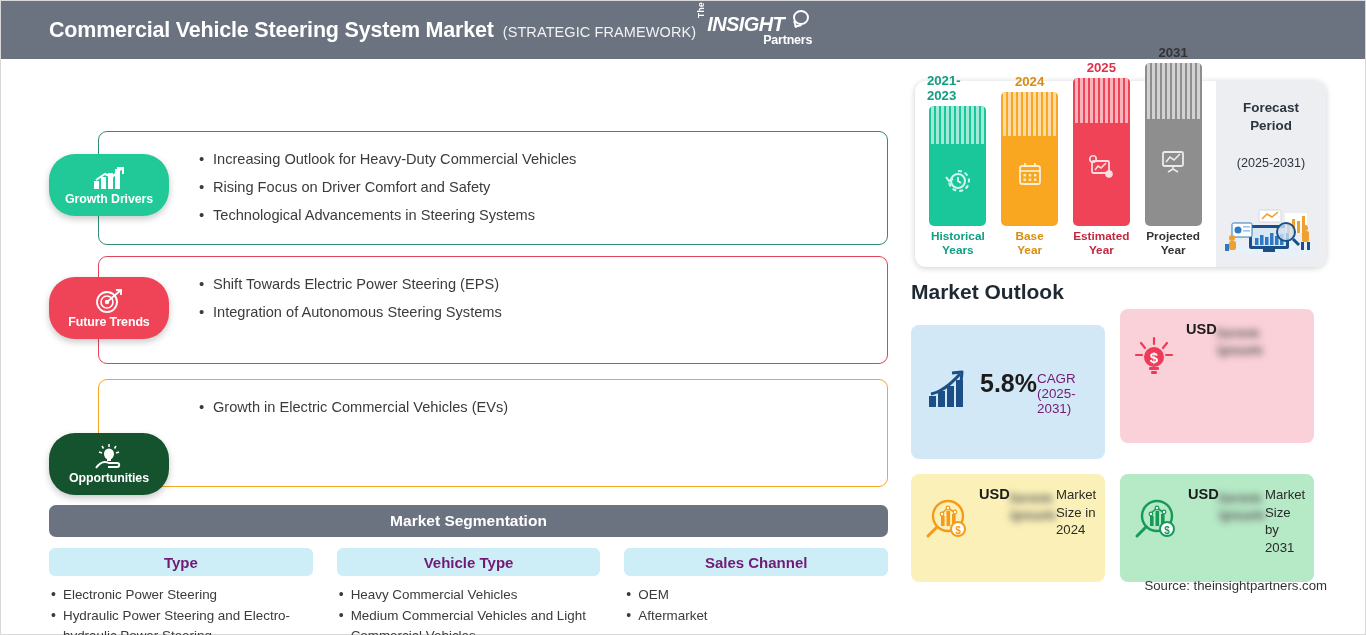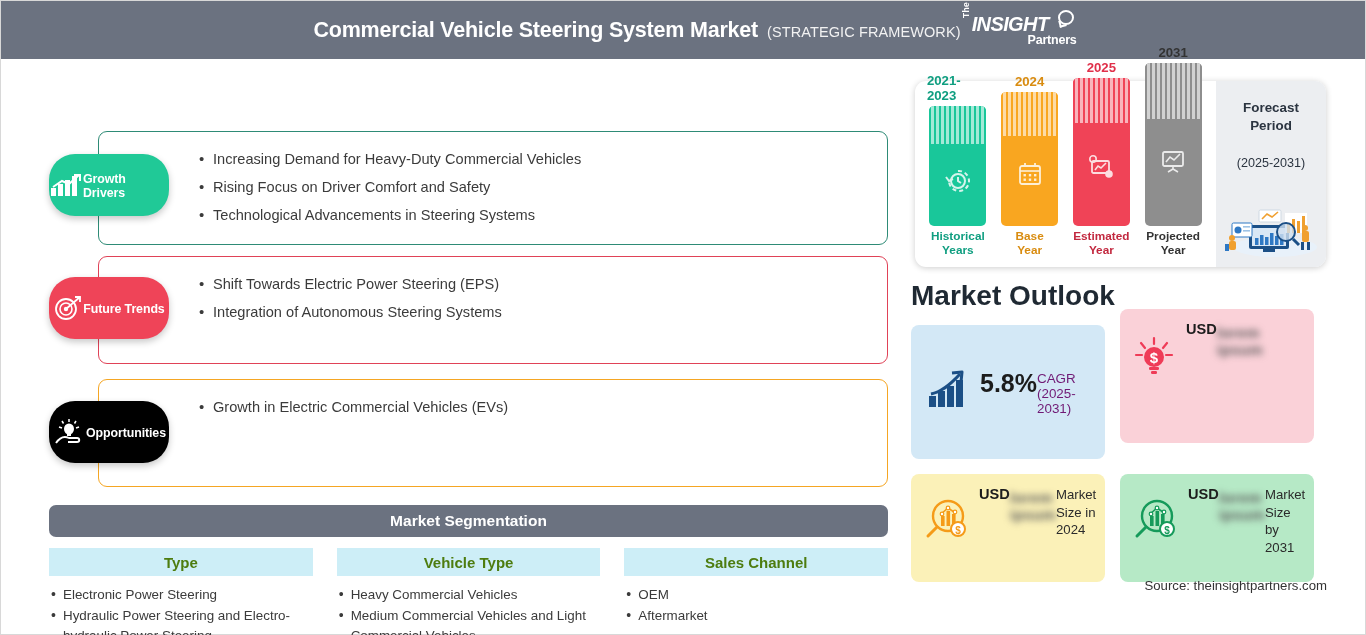--- a/index.html
+++ b/index.html
@@ -15,21 +15,21 @@
     border: 1px solid #d8d8d8;
     background: #fff;
   }
 
   
   .header {
     height: 58px;
     background: #6b7280;
     display: flex;
     align-items: center;
-    justify-content: center;
+    justify-content: flex-start;
     padding: 0 22px 0 48px;
   }
   .header-title-wrap { display: flex; align-items: baseline; gap: 9px; }
   .header-title {
     color: #ffffff;
     font-size: 21.5px;
     font-weight: bold;
     letter-spacing: -0.2px;
   }
   .header-sub {
@@ -95,21 +95,21 @@
     position: absolute; left: 3px; top: 0;
     color: #3b3b3b; font-size: 15px;
   }
   .box-body { padding: 13px 0 13px 97px; }
 
   .badge {
     position: absolute;
     left: 48px;
     width: 120px; height: 62px;
     border-radius: 26px 26px 26px 26px;
-    display: flex; flex-direction: row;
+    display: flex; flex-direction: column;
     align-items: center; justify-content: center;
     color: #fff;
     box-shadow: 0 3px 7px rgba(0,0,0,0.22);
     z-index: 5;
   }
   .badge-label {
     font-size: 12.4px; font-weight: bold;
     letter-spacing: -0.1px; margin-top: 1px;
   }
   .badge-icon { height: 26px; display:flex; align-items:flex-end; }
@@ -128,23 +128,23 @@
     background: #6b7280; border-radius: 7px;
     color: #fff; font-size: 15.5px; font-weight: bold;
     display: flex; align-items: center; justify-content: center;
   }
   .seg-cols {
     position: absolute; left: 48px; top: 489px;
     width: 839px; display: flex; gap: 24px;
   }
   .seg-col { width: 264px; }
   .seg-title {
-    height: 28px; background: #cdeef7; border-radius: 0;
+    height: 28px; background: #cdeef7; border-radius: 6px;
     display: flex; align-items: center; justify-content: center;
-    font-size: 15px; font-weight: bold; color: #4d7c0f;
+    font-size: 15px; font-weight: bold; color: #701a75;
   }
   .seg-col ul { list-style: none; margin: 9px 0 0 0; padding: 0; }
   .seg-col li {
     position: relative; padding-left: 14px;
     font-size: 13.4px; color: #3b3b3b; line-height: 20.5px;
   }
   .seg-col li:before {
     content: "\2022"; position: absolute; left: 2px; top: -1px;
     font-size: 14px; color: #3b3b3b;
   }
@@ -187,21 +187,21 @@
   }
   .fr-title {
     font-size: 13.4px; font-weight: bold; color: #2b3440;
     text-align: center; line-height: 18px;
   }
   .fr-years { font-size: 12.6px; color: #2b3440; margin-top: 21px; }
   .fr-illus { position: absolute; bottom: 6px; left: 3px; }
 
   .outlook-title {
     position: absolute; left: 10px; top: 221px;
-    font-size: 28px; font-weight: bold; color: #1f2933;
+    font-size: 21px; font-weight: bold; color: #1f2933;
   }
 
   .cards { position: absolute; left: 10px; top: 250px; width: 418px; }
   .card-row { display: flex; gap: 15px; }
   .card {
     width: 194px; border-radius: 8px;
     padding: 12px 11px; display: flex; gap: 9px;
   }
   .card-cagr { height: 134px; background: #d3e8f6; align-items: center; padding-left: 16px; margin-top: 16px; }
   .cagr-val { font-size: 25px; font-weight: bold; color: #1c1c1c; line-height: 28px; }
@@ -240,21 +240,21 @@
     </div>
   </div>
 
   <div class="body">
 
     <div class="left">
 
       <div class="infobox" id="box-growth" style="border-color: rgb(46, 139, 118);">
         <div class="box-body">
           <ul>
-            <li>Increasing Demand for Heavy-Duty Commercial Vehicles</li>
+            <li>Increasing Outlook for Heavy-Duty Commercial Vehicles</li>
             <li>Rising Focus on Driver Comfort and Safety</li>
             <li>Technological Advancements in Steering Systems</li>
           </ul>
         </div>
       </div>
       <div class="badge" id="badge-growth" style="background: rgb(32, 201, 151);">
         <span class="badge-icon">
           <svg width="34" height="24" viewBox="0 0 34 24">
             <rect x="2" y="14" width="5" height="8" fill="#fff"></rect>
             <rect x="9" y="10" width="5" height="12" fill="#fff"></rect>
@@ -288,21 +288,21 @@
         <span class="badge-label">Future Trends</span>
       </div>
 
       <div class="infobox" id="box-opps" style="border-color: rgb(245, 166, 35);">
         <div class="box-body">
           <ul>
             <li>Growth in Electric Commercial Vehicles (EVs)</li>
           </ul>
         </div>
       </div>
-      <div class="badge" id="badge-opps" style="background: #000000;">
+      <div class="badge" id="badge-opps" style="background: #14532d; margin-top: 32px;">
         <span class="badge-icon">
           <svg width="34" height="27" viewBox="0 0 34 27">
             <g stroke="#fff" stroke-width="1.5" fill="none">
               <path d="M17 1 L17 4"></path>
                 <path d="M10 3 L11.5 5.5"></path>
                 <path d="M24 3 L22.5 5.5"></path>
               <path d="M7 9 L10 10"></path>
                 <path d="M27 9 L24 10"></path>
             </g>
             <ellipse cx="17" cy="11" rx="5" ry="5.5" fill="#fff"></ellipse>

